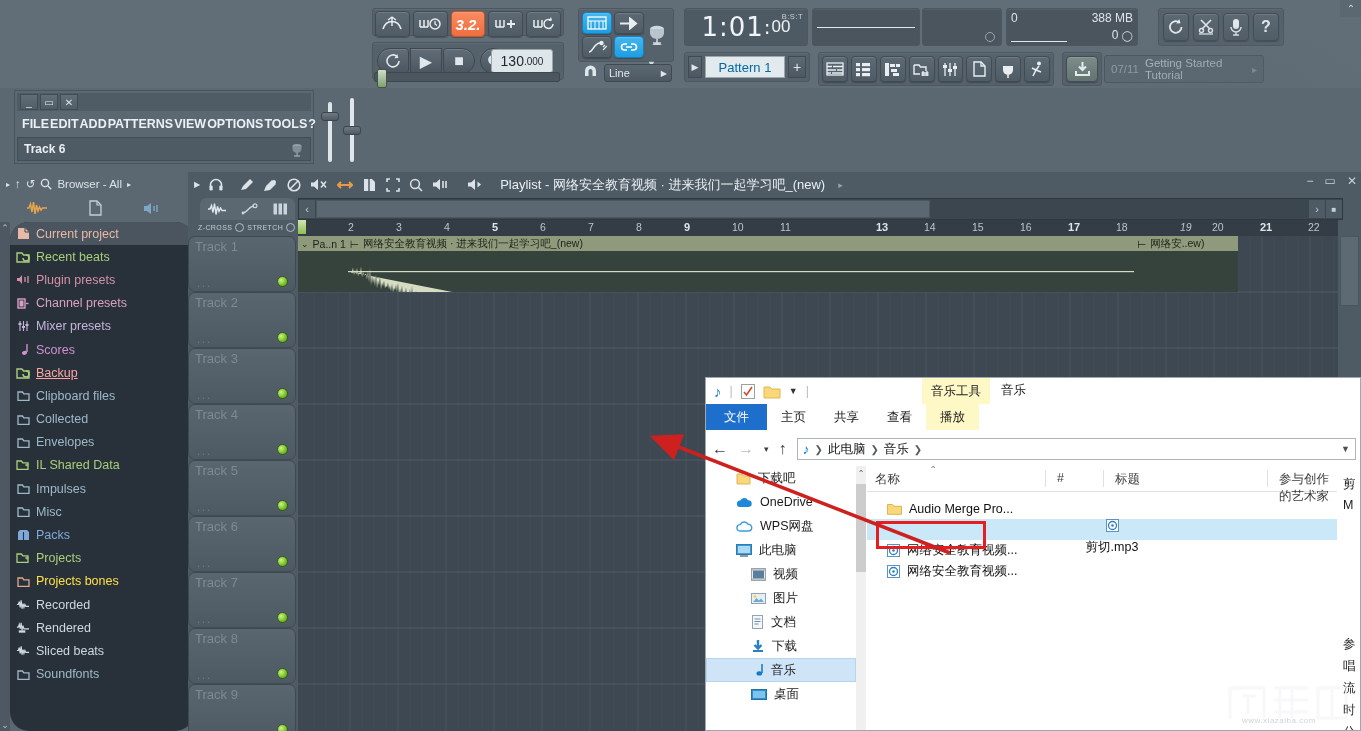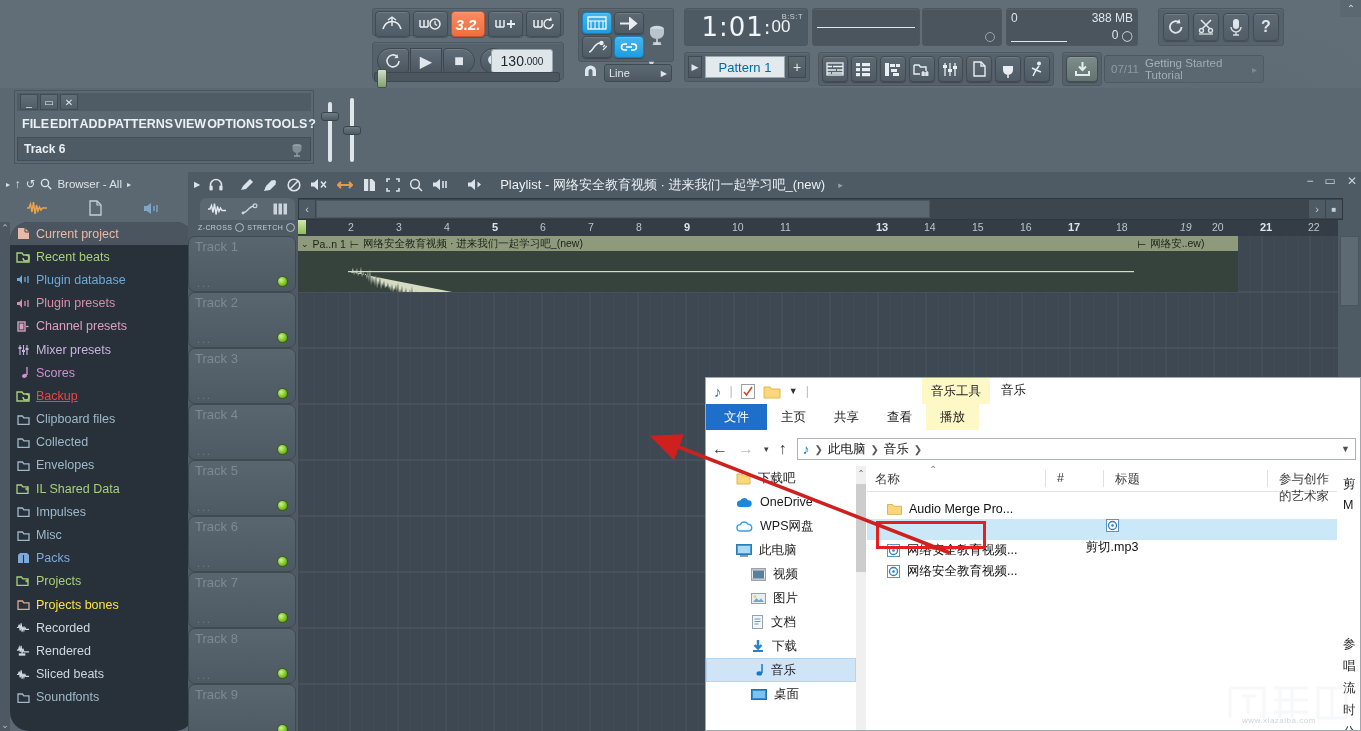--- a/index.html
+++ b/index.html
@@ -565,29 +565,20 @@
             <svg width="14" height="12" viewBox="0 0 14 12">
               <path d="M1 2 h5 l1.5 2 H13 v7 H1z" fill="none" stroke="#a8cf7a" stroke-width="1.4"></path>
               <path d="M7 7 a3 3 0 1 0 3-3" fill="none" stroke="#a8cf7a" stroke-width="1.4"></path>
             </svg>
           </span>
           <span style="color: rgb(168, 207, 122);">Recent beats</span>
         </div>
         <div class="br-item">
           <span class="br-ico">
             <svg width="14" height="11" viewBox="0 0 14 11">
-              <path d="M1 4 h2.5 L6 1 v9 L3.5 7 H1z" fill="#6fa8d4"></path>
-              <path d="M9 3 v5 M12 2 v7" stroke="#6fa8d4" stroke-width="1.3"></path>
-            </svg>
-          </span>
-          <span style="color: rgb(111, 168, 212);">Plugin database</span>
-        </div>
-        <div class="br-item">
-          <span class="br-ico">
-            <svg width="14" height="11" viewBox="0 0 14 11">
               <path d="M1 4 h2.5 L6 1 v9 L3.5 7 H1z" fill="#d58fa8"></path>
               <path d="M9 3 v5 M12 2 v7" stroke="#d58fa8" stroke-width="1.3"></path>
             </svg>
           </span>
           <span style="color: rgb(213, 143, 168);">Plugin presets</span>
         </div>
         <div class="br-item">
           <span class="br-ico">
             <svg width="12" height="11" viewBox="0 0 12 11">
               <rect x="1" y="1" width="7" height="9" fill="none" stroke="#d8a0c0" stroke-width="1.4"></rect>
@@ -617,21 +608,21 @@
           </span>
           <span style="color: rgb(207, 143, 208);">Scores</span>
         </div>
         <div class="br-item">
           <span class="br-ico">
             <svg width="14" height="12" viewBox="0 0 14 12">
               <path d="M1 2 h5 l1.5 2 H13 v7 H1z" fill="none" stroke="#a8cf7a" stroke-width="1.4"></path>
               <path d="M7 7 a3 3 0 1 0 3-3" fill="none" stroke="#a8cf7a" stroke-width="1.4"></path>
             </svg>
           </span>
-          <span style="color: #ef4444; text-decoration: underline;">Backup</span>
+          <span style="color: #fca5a5; text-decoration: underline;">Backup</span>
         </div>
         <div class="br-item">
           <span class="br-ico">
             <svg width="13" height="11" viewBox="0 0 13 11">
               <path d="M1 2 h4.5 l1.3 1.8 H12 v6.5 H1z" fill="none" stroke="#9db9c9" stroke-width="1.3"></path>
             </svg>
           </span>
           <span style="color: rgb(157, 185, 201);">Clipboard files</span>
         </div>
         <div class="br-item">

